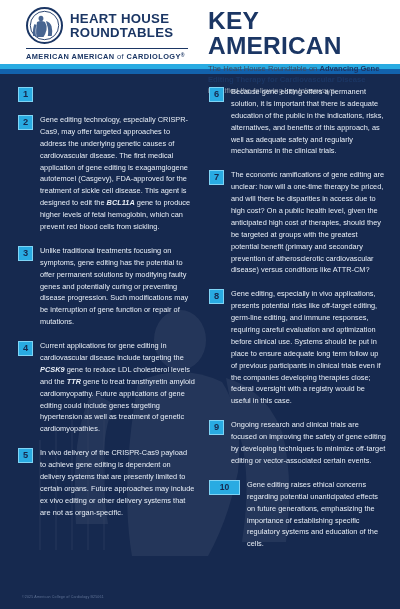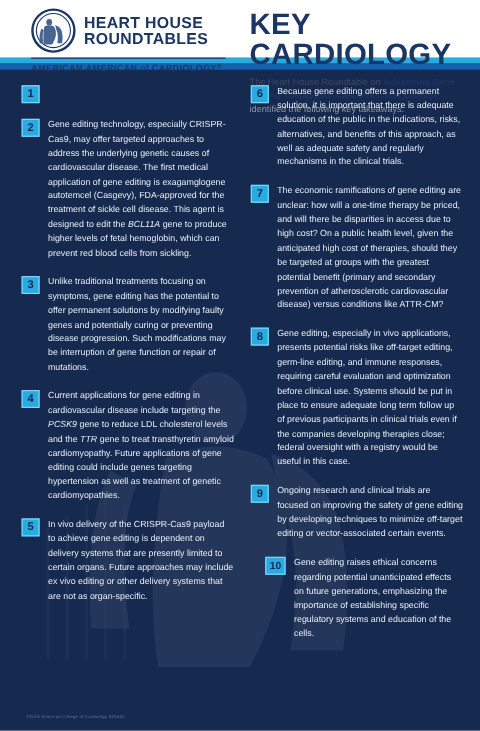--- a/index.html
+++ b/index.html
@@ -12,21 +12,21 @@
   .page{
     position:relative;
     width:400px;height:609px;
     background:#16294f;
     overflow:hidden;
   }
 
   
   .header{
     position:relative;
-    height:48px;
+    height:64px;
     background:#ffffff;
     display:flex;
     align-items:flex-start;
     box-sizing:border-box;
     padding:7px 10px 0 26px;
   }
   .brand{
     display:flex;
     flex-direction:column;
     width:162px;
@@ -131,28 +131,28 @@
     color:#16294f;
     font-size:9.3px;
     font-weight:bold;
     display:flex;
     align-items:center;
     justify-content:center;
     margin-right:7px;
     margin-top:1px;
     line-height:1;
   }
-  .badge.wide{width:17px;font-size:8.6px;margin-left:12px;}
+  .badge.wide{width:31px;font-size:8.6px;}
   .txt{
     color:#e8eef6;
     font-size:7.35px;
     line-height:1.62;
     letter-spacing:0.02px;
   }
-  .txt i{font-style:italic;}
+  .txt i{font-style:italic;font-weight:bold;}
 
   
   .footer{
     position:absolute;
     left:0;bottom:0;
     width:100%;
     height:30px;
   }
   .copyright{
     position:absolute;
@@ -185,21 +185,21 @@
         <div class="brand-words">
           <span class="l1">HEART HOUSE</span>
           <span class="l2">ROUNDTABLES</span>
         </div>
       </div>
       <div class="brand-rule"></div>
       <div class="brand-sub"><span>AMERICAN AMERICAN </span><span class="of">of</span><span> CARDIOLOGY</span><span class="reg">®</span></div>
     </div>
 
     <div class="head-right">
-      <div class="kt-title">KEY CARDIOLOGY</div>
+      <div class="kt-title">KEY AMERICAN</div>
       <div class="kt-desc"><span>The Heart House Roundtable on </span><b>Advancing Gene Editing Therapy for Cardiovascular Disease</b><span class="faint"> identified the following key takeaways.</span></div>
     </div>
   </div>
 
   <div class="bar-cyan"></div>
   <div class="bar-blue"></div>
 
   <div class="watermark">
     <svg width="260" height="290" viewBox="0 0 260 290" aria-hidden="true">
       <g fill="#ffffff" opacity="0.55">

